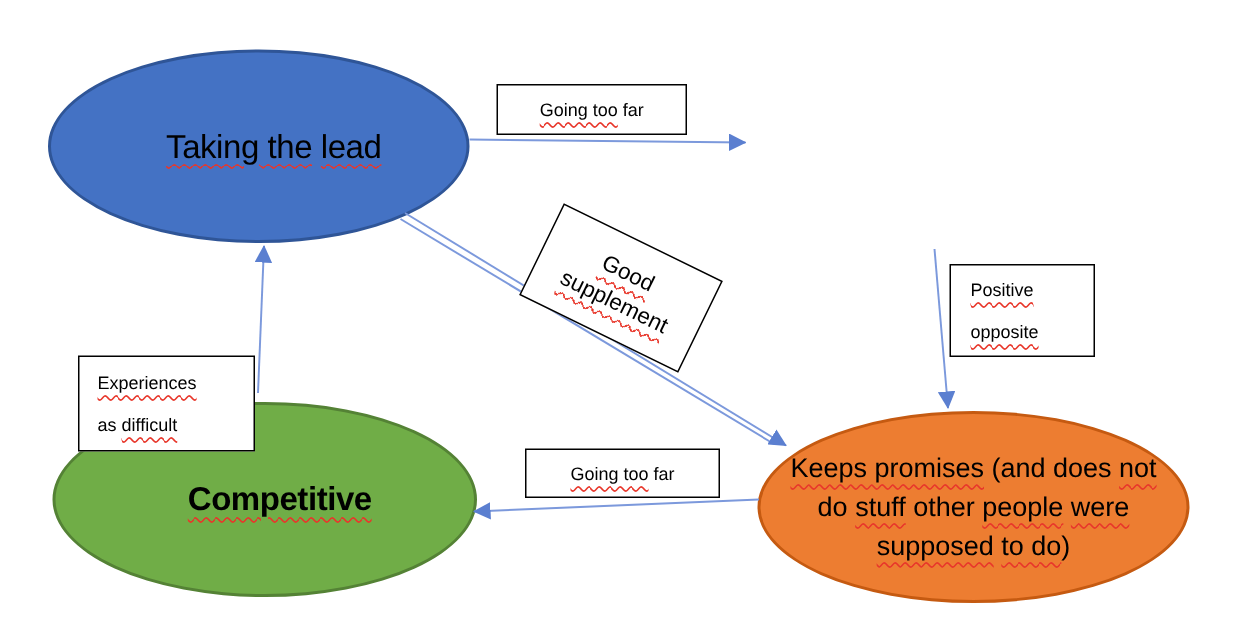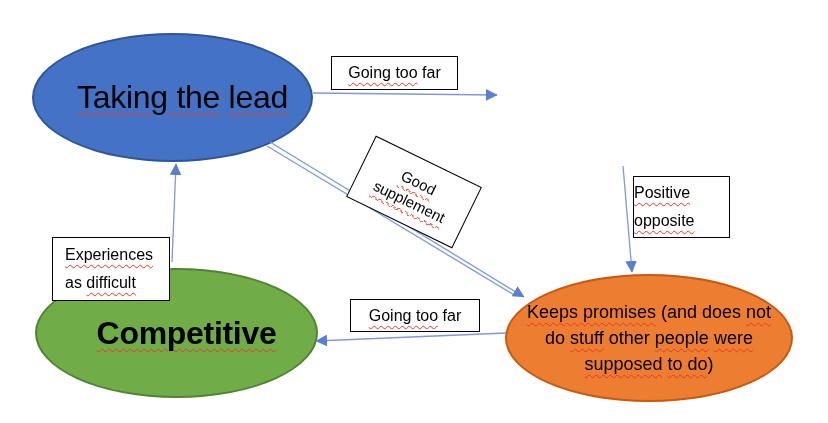--- a/index.html
+++ b/index.html
@@ -17,38 +17,38 @@
     text-align:center;border:2.5px solid #000;z-index:1;
   }
   #node-taking{left:32px;top:33px;width:281px;height:129px;
     background:var(--fill-taking_the_lead);border-color:var(--border-taking_the_lead);}
   #node-control{left:497px;top:37px;width:278px;height:126px;
     background:var(--fill-control_freak);border-color:var(--border-control_freak);}
   #node-competitive{left:35px;top:268px;width:283px;height:130px;
     background:var(--fill-competitive);border-color:var(--border-competitive);font-weight:bold;}
   #node-promises{left:505px;top:274px;width:288px;height:128px;
     background:var(--fill-keeps_promises);border-color:var(--border-keeps_promises);}
-  .node-label-big{font-size:32px;letter-spacing:-0.3px;white-space:nowrap;margin-left:20px;}
+  .node-label-big{font-size:22px;letter-spacing:-0.3px;white-space:nowrap;margin-left:20px;}
   .node-line{font-size:18px;line-height:26px;white-space:nowrap;}
   
   #arrows{position:absolute;left:0;top:0;z-index:2;}
   #arrows line{stroke:var(--arrow-line,#7C99DC);stroke-width:1.3px;}
   #arrowhead path{fill:var(--arrow-head,#5B7FD0);}
   
   .edge-label{
     position:absolute;z-index:3;box-sizing:border-box;
     background:var(--label-box-fill,#fff);
     border:1.5px solid var(--label-box-border,#000);
     display:flex;flex-direction:column;justify-content:center;
-    font-size:16px;
+    font-size:12px;
   }
   .edge-label .line{white-space:nowrap;}
   #label-gtf-top{left:331px;top:56px;width:127px;height:34px;align-items:center;}
   #label-gtf-bottom{left:350px;top:299px;width:130px;height:33px;align-items:center;}
-  #label-positive{left:633px;top:176px;width:97px;height:62px;align-items:flex-start;line-height:28px;}
+  #label-positive{left:633px;top:176px;width:97px;height:62px;align-items:flex-start;padding-left:13px;line-height:28px;}
   #label-experiences{left:52px;top:193px;width:118px;height:64px;align-items:flex-start;padding-left:12px;line-height:28px;margin-top:44px;}
   #label-good{left:355px;top:158px;width:118px;height:68px;align-items:center;
     transform:rotate(26deg);font-size:15px;line-height:21px;}
   
   .sq{
     text-decoration-line:underline;
     text-decoration-style:wavy;
     text-decoration-color:var(--squiggle,#E8362A);
     text-decoration-thickness:1px;
     text-underline-offset:4px;

